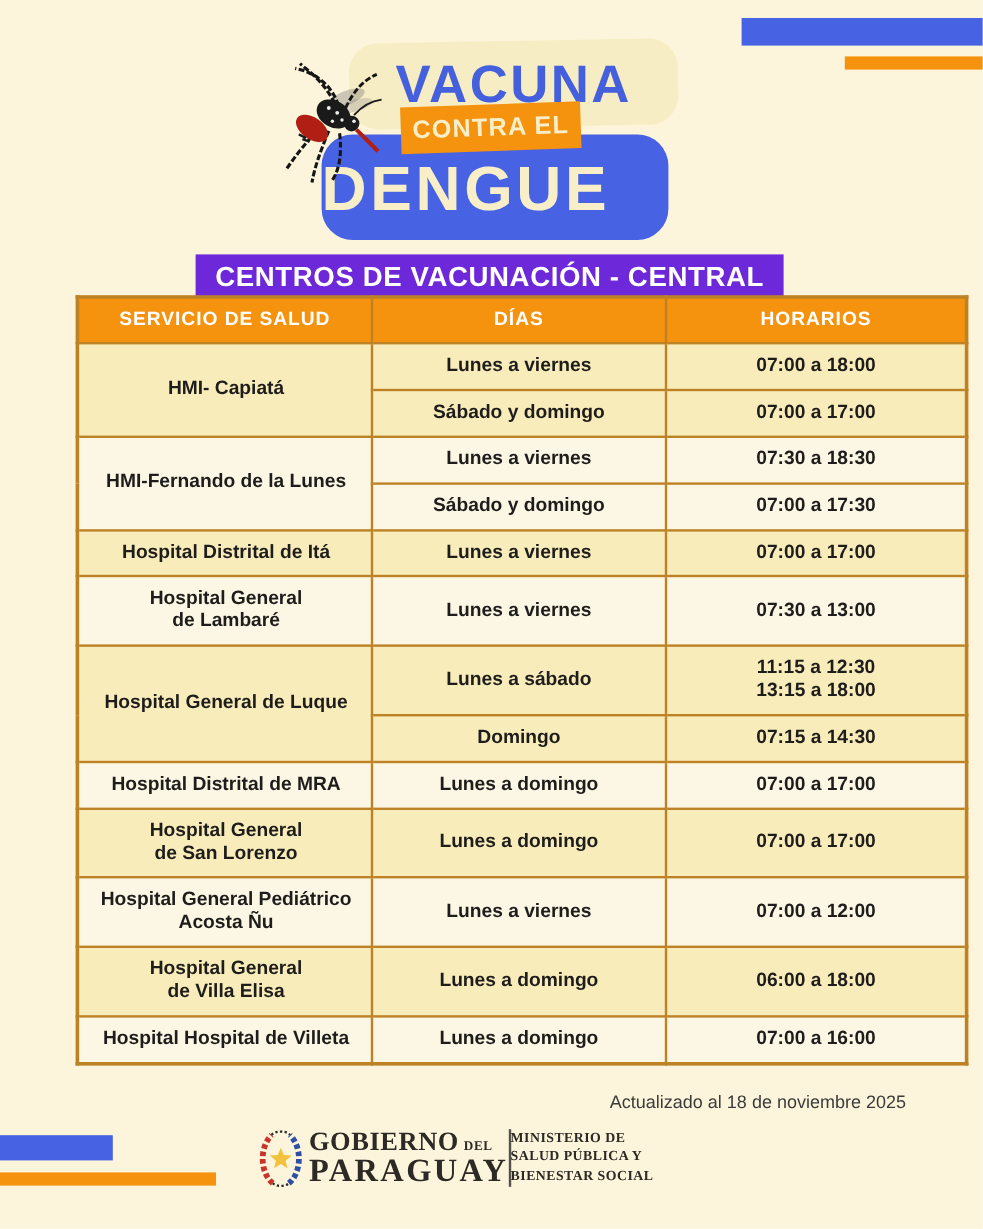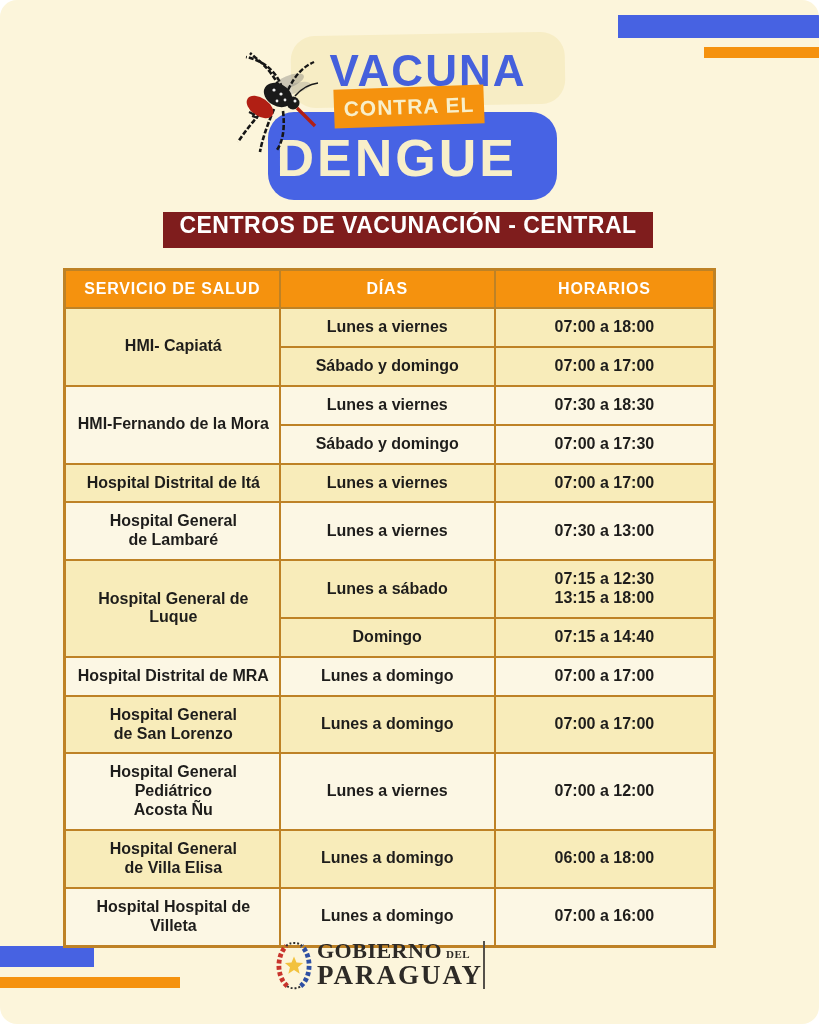--- a/index.html
+++ b/index.html
@@ -1,20 +1,19 @@
 <!DOCTYPE html>
 <html><head>
 <meta charset="utf-8">
 <style>
   html,body { margin:0; padding:0; }
   .poster {
     position:relative; width:819px; height:1024px;
     background:#FCF5DB; overflow:hidden;
     font-family:"Liberation Sans", sans-serif;
-    border-radius:17px;
   }
   
   .bar { position:absolute; }
   .bar-top-blue    { right:0; top:15px;  width:201px; height:23px; background:#4762E2; }
   .bar-top-orange  { right:0; top:47px;  width:115px; height:11px; background:#F5920E; }
   .bar-bot-blue    { left:0;  top:946px; width:94px;  height:21px; background:#4762E2; }
   .bar-bot-orange  { left:0;  top:977px; width:180px; height:11px; background:#F5920E; }
 
   
   .blob {
@@ -23,40 +22,40 @@
   }
   .vacuna {
     position:absolute; left:291px; top:46px; width:274px; text-align:center;
     font-size:44px; font-weight:900; color:#4560DC; letter-spacing:2px;
   }
   .dengue-box {
     position:absolute; left:268px; top:112px; width:289px; height:88px;
     background:#4763E4; border-radius:26px;
   }
   .dengue-text {
-    position:absolute; left:268px; top:128px; width:249px; text-align:right;
+    position:absolute; left:268px; top:128px; width:249px; text-align:left;
     font-size:52px; font-weight:900; color:#F8EFC9; letter-spacing:3px;
   }
   .contra-box {
     position:absolute; left:334px; top:87px; width:150px; height:39px;
     background:#F5920E; transform:rotate(-2deg);
     display:flex; align-items:center; justify-content:center;
   }
   .contra-text { font-size:21px; font-weight:900; color:#F8EFC9; letter-spacing:1px; }
   .mosquito { position:absolute; left:222px; top:46px; }
 
   
   .banner {
     position:absolute; left:163px; top:212px; width:490px; height:36px;
-    background:#7f1d1d; display:flex; justify-content:center;
+    background:#6d28d9; display:flex; align-items:center; justify-content:center;
   }
   .banner-text { color:#FFFFFF; font-size:23px; font-weight:800; letter-spacing:0.5px; }
 
   
-  .sched-wrap { position:absolute; left:63px; top:268px; width:653px; }
+  .sched-wrap { position:absolute; left:63px; top:246px; width:744px; }
   table.sched { width:100%; border-collapse:collapse; border:3px solid #BE8226; }
   table.sched th {
     background:#F5920E; color:#FFFFFF; font-size:16px; font-weight:800;
     letter-spacing:0.8px; padding:9px 4px; border:2px solid #BE8226;
   }
   table.sched td {
     border:2px solid #BE8226; font-weight:700; font-size:16px; color:#1E1D1B;
     text-align:center; padding:9px 8px; line-height:1.18; white-space:pre-line;
   }
   table.sched td.name { text-align:center; padding-left:10px; }
@@ -144,21 +143,21 @@
           <tr class="dark">
             <td class="name" rowspan="2">HMI- Capiatá</td>
             <td>Lunes a viernes</td>
             <td>07:00 a 18:00</td>
           </tr>
           <tr class="dark">
             <td>Sábado y domingo</td>
             <td>07:00 a 17:00</td>
           </tr>
           <tr class="light">
-            <td class="name" rowspan="2">HMI-Fernando de la Mora</td>
+            <td class="name" rowspan="2">HMI-Fernando de la Lunes</td>
             <td>Lunes a viernes</td>
             <td>07:30 a 18:30</td>
           </tr>
           <tr class="light">
             <td>Sábado y domingo</td>
             <td>07:00 a 17:30</td>
           </tr>
           <tr class="dark">
             <td class="name" rowspan="1">Hospital Distrital de Itá</td>
             <td>Lunes a viernes</td>
@@ -166,26 +165,26 @@
           </tr>
           <tr class="light">
             <td class="name" rowspan="1">Hospital General
 de Lambaré</td>
             <td>Lunes a viernes</td>
             <td>07:30 a 13:00</td>
           </tr>
           <tr class="dark">
             <td class="name" rowspan="2">Hospital General de Luque</td>
             <td>Lunes a sábado</td>
-            <td>07:15 a 12:30
+            <td>11:15 a 12:30
 13:15 a 18:00</td>
           </tr>
           <tr class="dark">
             <td>Domingo</td>
-            <td>07:15 a 14:40</td>
+            <td>07:15 a 14:30</td>
           </tr>
           <tr class="light">
             <td class="name" rowspan="1">Hospital Distrital de MRA</td>
             <td>Lunes a domingo</td>
             <td>07:00 a 17:00</td>
           </tr>
           <tr class="dark">
             <td class="name" rowspan="1">Hospital General
 de San Lorenzo</td>
             <td>Lunes a domingo</td>
@@ -205,32 +204,38 @@
           </tr>
           <tr class="light">
             <td class="name" rowspan="1">Hospital Hospital de Villeta</td>
             <td>Lunes a domingo</td>
             <td>07:00 a 16:00</td>
           </tr>
         </tbody>
     </table>
   </div>
 
+  <div class="updated">Actualizado al 18 de noviembre 2025</div>
 
   <div class="footer">
     <svg width="46" height="54" viewBox="0 0 48 56">
       <path d="M17,50 C6,41 5,19 16,8" stroke="#C8342C" stroke-width="5" fill="none" stroke-dasharray="4,2.5"></path>
       <path d="M31,50 C42,41 43,19 32,8" stroke="#2E4FA3" stroke-width="5" fill="none" stroke-dasharray="4,2.5"></path>
       <path d="M16,8 C19,4 29,4 32,8" stroke="#2b2b2b" stroke-width="2" fill="none" stroke-dasharray="2,2"></path>
       <path d="M17,50 C20,53 28,53 31,50" stroke="#2b2b2b" stroke-width="2" fill="none" stroke-dasharray="2,2"></path>
       <polygon points="24,19 26.6,25.4 33.5,25.9 28.2,30.3 29.9,37 24,33.3 18.1,37 19.8,30.3 14.5,25.9 21.4,25.4" fill="#F2C23E"></polygon>
     </svg>
     <div class="gob-lines">
       <div>
         <span class="gob-l1">GOBIERNO</span>
         <span class="gob-del">DEL</span>
       </div>
       <div class="gob-l2">PARAGUAY</div>
     </div>
     <div class="footer-divider"></div>
+    <div class="ministerio">
+      <div>MINISTERIO DE</div>
+      <div>SALUD PÚBLICA Y</div>
+      <div>BIENESTAR SOCIAL</div>
+    </div>
   </div>
 
 </div>
 
 </body></html>

